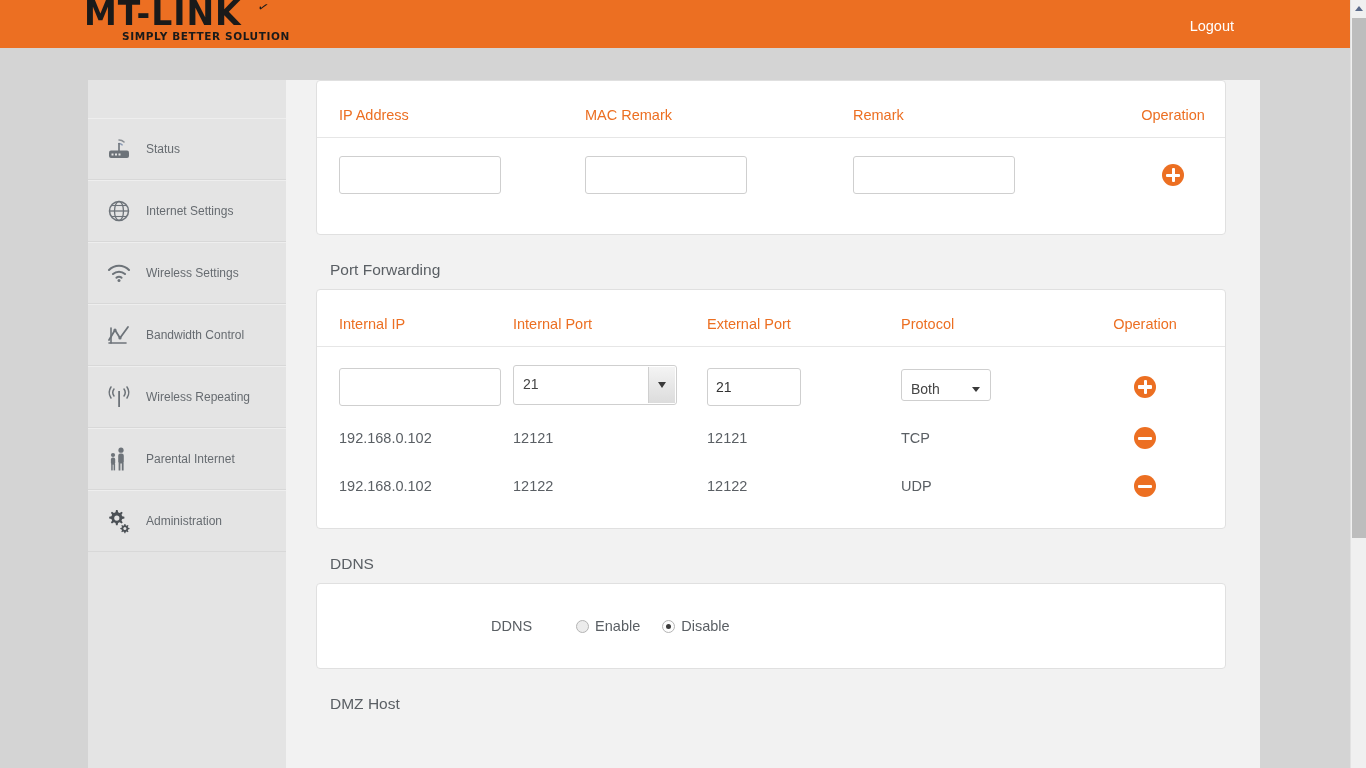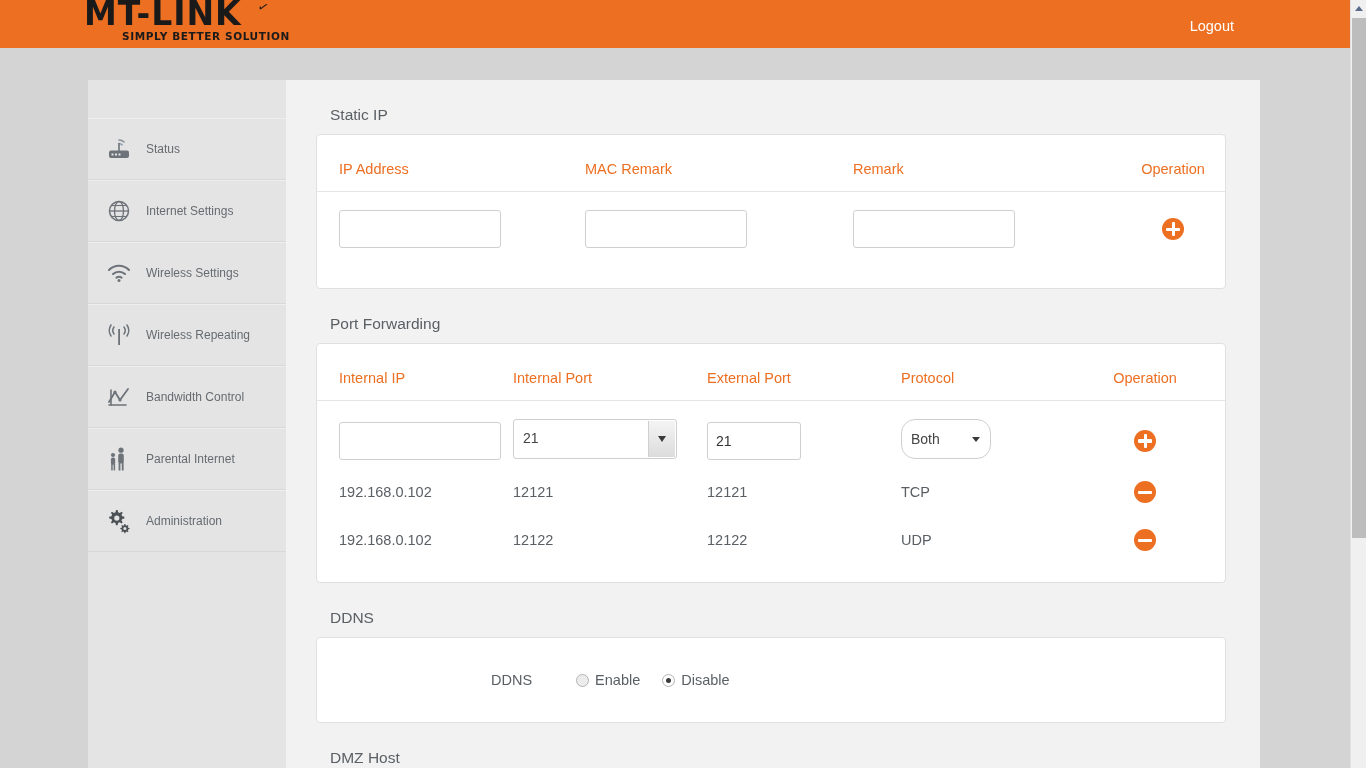--- a/index.html
+++ b/index.html
@@ -165,23 +165,23 @@
   .caret {
     width: 0; height: 0;
     border-left: 4.5px solid transparent;
     border-right: 4.5px solid transparent;
     border-top: 6px solid #3a3a3a;
   }
 
   
   .sel {
     position: relative;
-    width: 90px; height: 40px;
+    width: 90px; height: 32px;
     border: 1px solid #cfcfcf;
-    border-radius: 14px;
+    border-radius: 3px;
     background: #fff;
     display: inline-block;
     cursor: pointer;
   }
   .sel-val {
     position: absolute; left: 9px; top: 11px;
     font-size: 14px; color: #444;
   }
   .sel .caret {
     position: absolute; right: 10px; top: 17px;
@@ -312,42 +312,42 @@
           <path d="M7 11 a9 9 0 0 1 12 0" stroke="#6d7379" stroke-width="2.1" fill="none" stroke-linecap="round"></path>
           <path d="M10.5 14.6 a4.5 4.5 0 0 1 5 0" stroke="#6d7379" stroke-width="2.1" fill="none" stroke-linecap="round"></path>
           <circle cx="13" cy="17.6" r="1.5" fill="#6d7379"></circle>
         </svg>
       </span>
       <span class="nav-label">Wireless Settings</span>
     </div>
 
     <div class="nav-item">
       <span class="nav-icon">
+        <svg width="24" height="22" viewBox="0 0 24 22">
+          <path d="M2 16 L8 6 L13 14 L21 3" stroke="#6d7379" stroke-width="1.8" fill="none" stroke-linecap="round" stroke-linejoin="round"></path>
+          <path d="M4 4 L4 19" stroke="#6d7379" stroke-width="1.6" stroke-linecap="round"></path>
+          <path d="M2 19 L19 19" stroke="#6d7379" stroke-width="1.6" stroke-linecap="round"></path>
+          <circle cx="8" cy="6" r="1.6" fill="#6d7379"></circle>
+          <circle cx="13" cy="14" r="1.6" fill="#6d7379"></circle>
+        </svg>
+      </span>
+      <span class="nav-label">Bandwidth Control</span>
+    </div>
+
+    <div class="nav-item">
+      <span class="nav-icon">
         <svg width="26" height="24" viewBox="0 0 26 24">
           <rect x="12.2" y="6" width="1.8" height="16" fill="#6d7379"></rect>
           <path d="M8 4 a6 6 0 0 0 0 7" stroke="#6d7379" stroke-width="1.5" fill="none" stroke-linecap="round"></path>
           <path d="M5 2 a10 10 0 0 0 0 11" stroke="#6d7379" stroke-width="1.5" fill="none" stroke-linecap="round"></path>
           <path d="M18 4 a6 6 0 0 1 0 7" stroke="#6d7379" stroke-width="1.5" fill="none" stroke-linecap="round"></path>
           <path d="M21 2 a10 10 0 0 1 0 11" stroke="#6d7379" stroke-width="1.5" fill="none" stroke-linecap="round"></path>
         </svg>
       </span>
       <span class="nav-label">Wireless Repeating</span>
-    </div>
-
-    <div class="nav-item">
-      <span class="nav-icon">
-        <svg width="24" height="22" viewBox="0 0 24 22">
-          <path d="M2 16 L8 6 L13 14 L21 3" stroke="#6d7379" stroke-width="1.8" fill="none" stroke-linecap="round" stroke-linejoin="round"></path>
-          <path d="M4 4 L4 19" stroke="#6d7379" stroke-width="1.6" stroke-linecap="round"></path>
-          <path d="M2 19 L19 19" stroke="#6d7379" stroke-width="1.6" stroke-linecap="round"></path>
-          <circle cx="8" cy="6" r="1.6" fill="#6d7379"></circle>
-          <circle cx="13" cy="14" r="1.6" fill="#6d7379"></circle>
-        </svg>
-      </span>
-      <span class="nav-label">Bandwidth Control</span>
     </div>
 
     <div class="nav-item">
       <span class="nav-icon">
         <svg width="24" height="26" viewBox="0 0 24 26">
           <circle cx="14" cy="4.2" r="2.6" fill="#6d7379"></circle>
           <rect x="11.2" y="7.5" width="5.6" height="10" rx="2.2" fill="#6d7379"></rect>
           <rect x="11.6" y="16.5" width="1.8" height="8" fill="#6d7379"></rect>
           <rect x="14.8" y="16.5" width="1.8" height="8" fill="#6d7379"></rect>
           <circle cx="6" cy="9" r="2.1" fill="#6d7379"></circle>
@@ -372,21 +372,20 @@
           </g>
           <circle cx="18.9" cy="20.5" r="1.5" fill="#e4e4e4"></circle>
         </svg>
       </span>
       <span class="nav-label">Administration</span>
     </div>
   </div>
 
   <div class="content">
 
-    <div class="section-title">Static IP</div>
     <div class="card">
       <table class="tbl">
         <tbody>
             <tr class="hdr-row">
           <th style="width:268px; padding-left:22px;">IP Address</th>
           <th style="width:268px;">MAC Remark</th>
           <th style="width:268px;">Remark</th>
           <th class="col-op">Operation</th>
         </tr>
         <tr>

